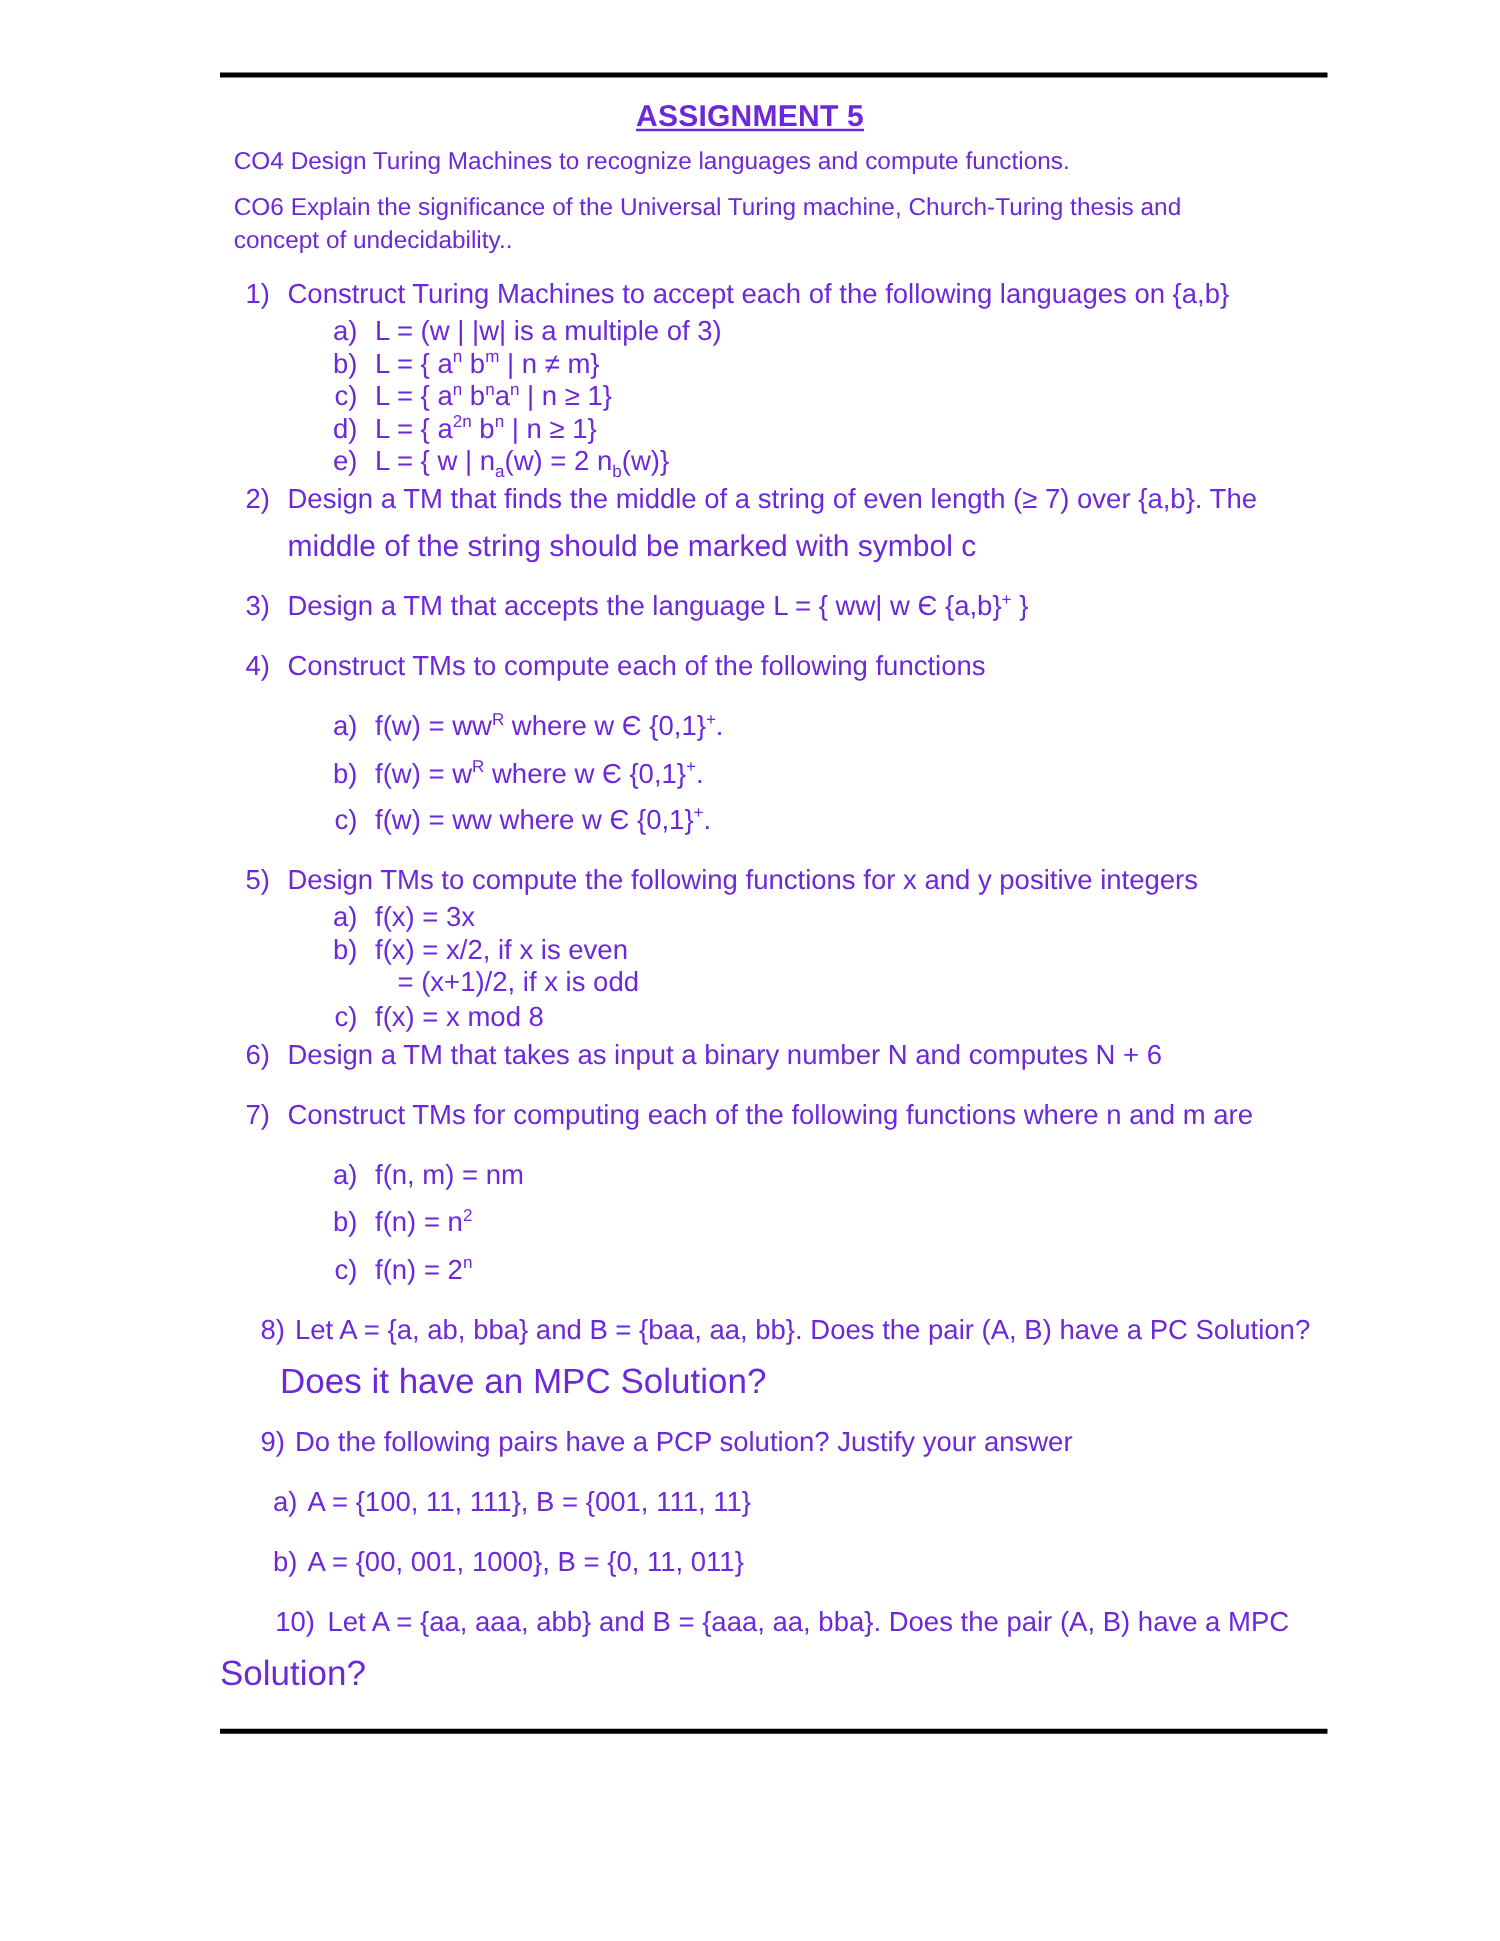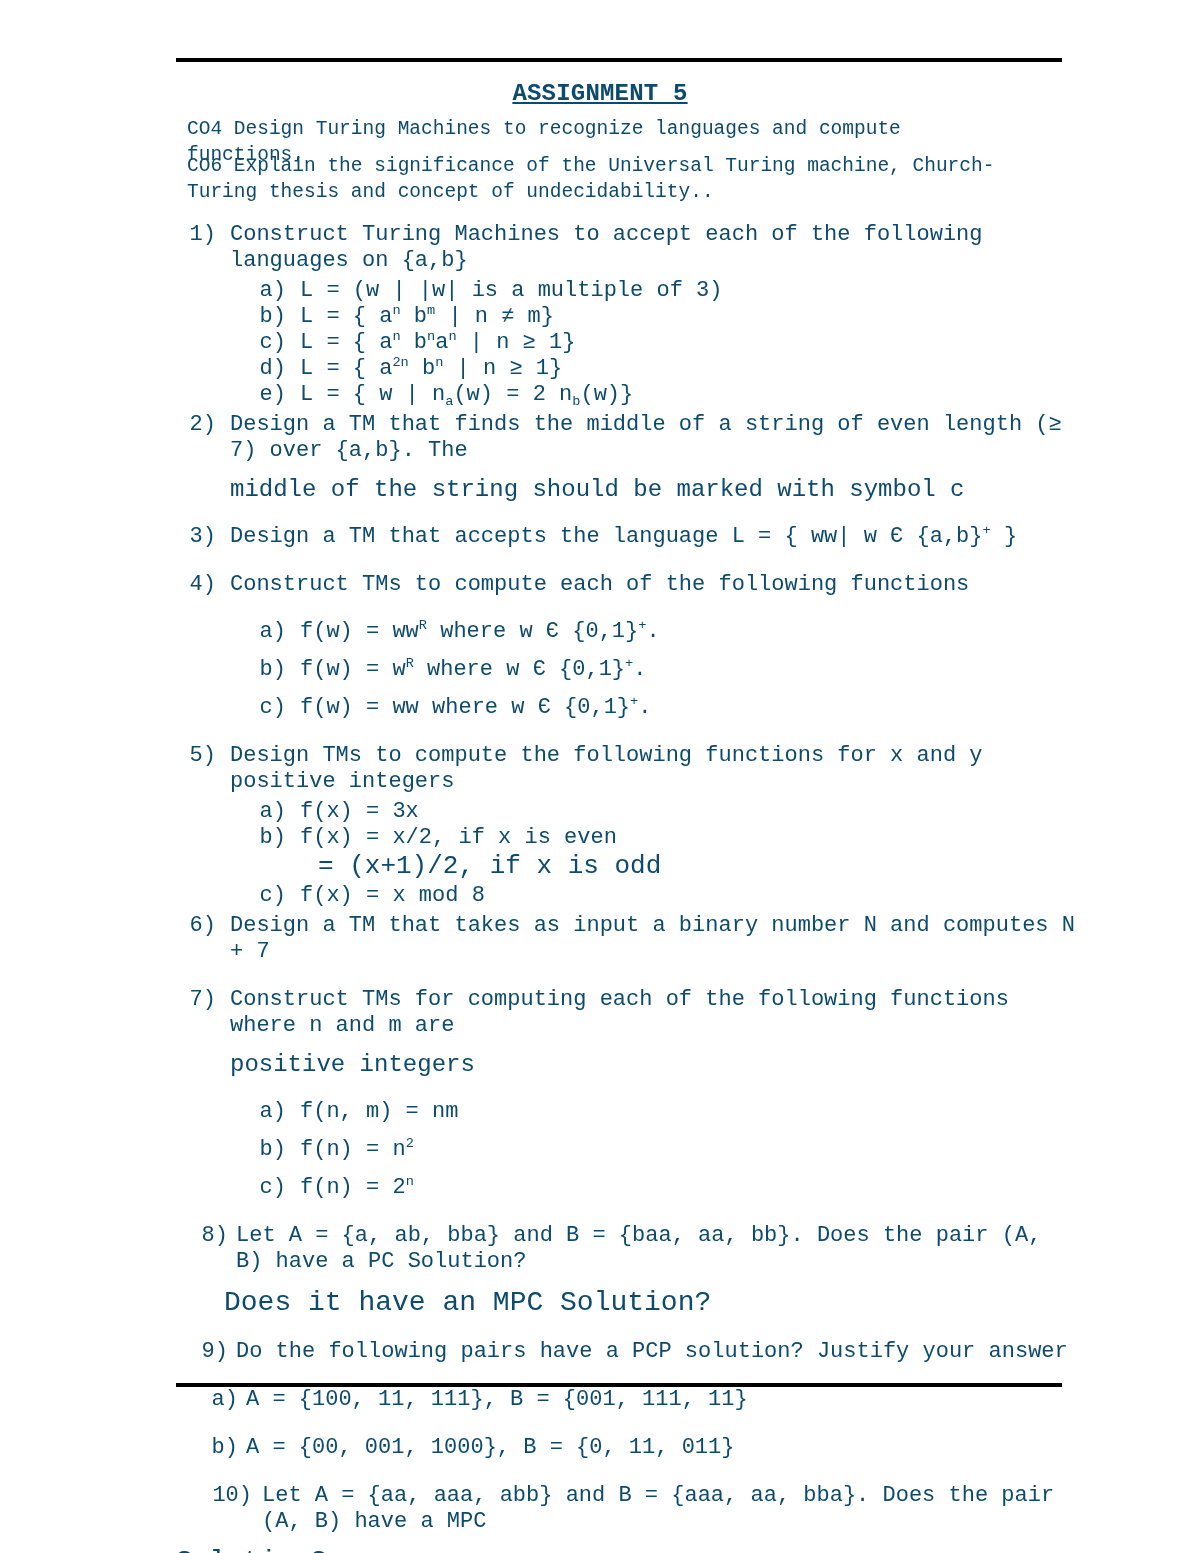--- a/index.html
+++ b/index.html
@@ -5,22 +5,22 @@
   html, body {
     margin: 0;
     padding: 0;
     background: #ffffff;
   }
   .page {
     position: relative;
     width: 1200px;
     height: 1553px;
     background: #ffffff;
-    font-family: Liberation Mono, monospace;
-    color: #0c4a6e;
+    font-family: Liberation Sans, sans-serif;
+    color: #6d28d9;
     overflow: hidden;
   }
   .rule {
     position: absolute;
     left: 176px;
     width: 886px;
     height: 4px;
     background: #000000;
   }
   .rule-top { top: 58px; }
@@ -91,21 +91,21 @@
     font-size: 24px;
   }
   .wrap-line-b {
     margin-top: 14px;
     margin-left: 48px;
     font-size: 28px;
   }
   .cont-eq {
     margin-top: 2px;
     margin-left: 142px;
-    font-size: 26px;
+    font-size: 22px;
   }
   sup { font-size: 0.62em; vertical-align: super; line-height: 0; }
   sub { font-size: 0.62em; vertical-align: sub; line-height: 0; }
 </style>
 </head>
 <body>
 
 <div class="page">
 
   <div class="rule rule-top"></div>
@@ -194,30 +194,29 @@
       <div class="cont-eq">= (x+1)/2, if x is odd</div>
       <div class="item-row lvl2 sp-xs">
         <span class="marker m-l2">c)</span>
         <span class="body-text">f(x) = x mod 8</span>
       </div>
     </div>
 
     <div class="item sp-xs">
       <div class="item-row lvl1">
         <span class="marker m-l1">6)</span>
-        <span class="body-text">Design a TM that takes as input a binary number N and computes N + 7</span>
+        <span class="body-text">Design a TM that takes as input a binary number N and computes N + 6</span>
       </div>
     </div>
 
     <div class="item sp-loose">
       <div class="item-row lvl1">
         <span class="marker m-l1">7)</span>
         <span class="body-text">Construct TMs for computing each of the following functions where n and m are</span>
       </div>
-      <div class="wrap-line">positive integers</div>
       <div class="item-row lvl2 sp-loose">
         <span class="marker m-l2">a)</span>
         <span class="body-text">f(n, m) = nm</span>
       </div>
       <div class="item-row lvl2 sp-mid">
         <span class="marker m-l2">b)</span>
         <span class="body-text"><span>f(n) = n</span><sup>2</sup></span>
       </div>
       <div class="item-row lvl2 sp-mid">
         <span class="marker m-l2">c)</span>

